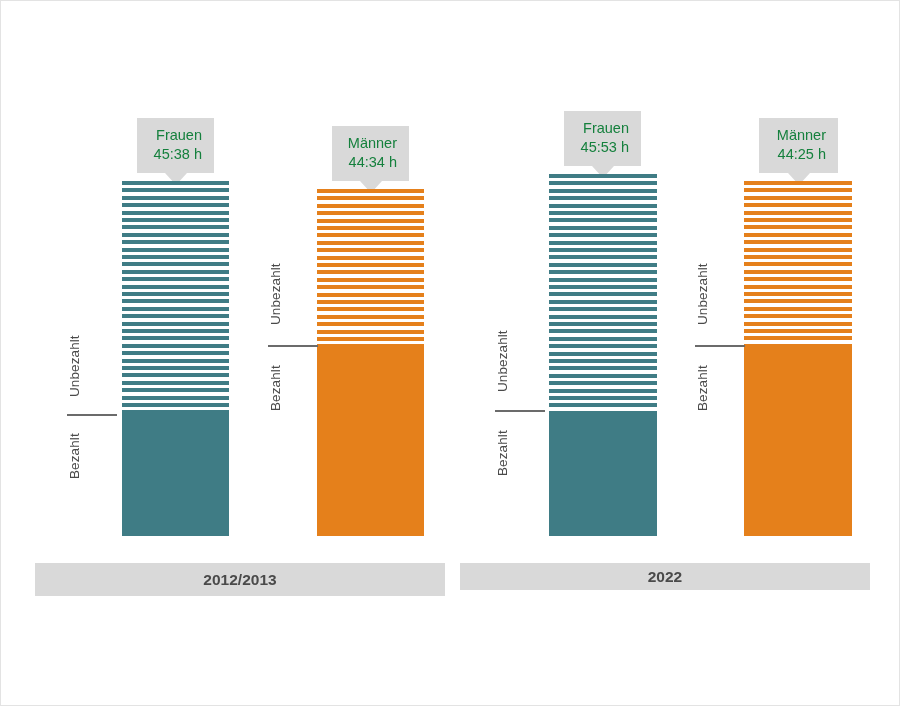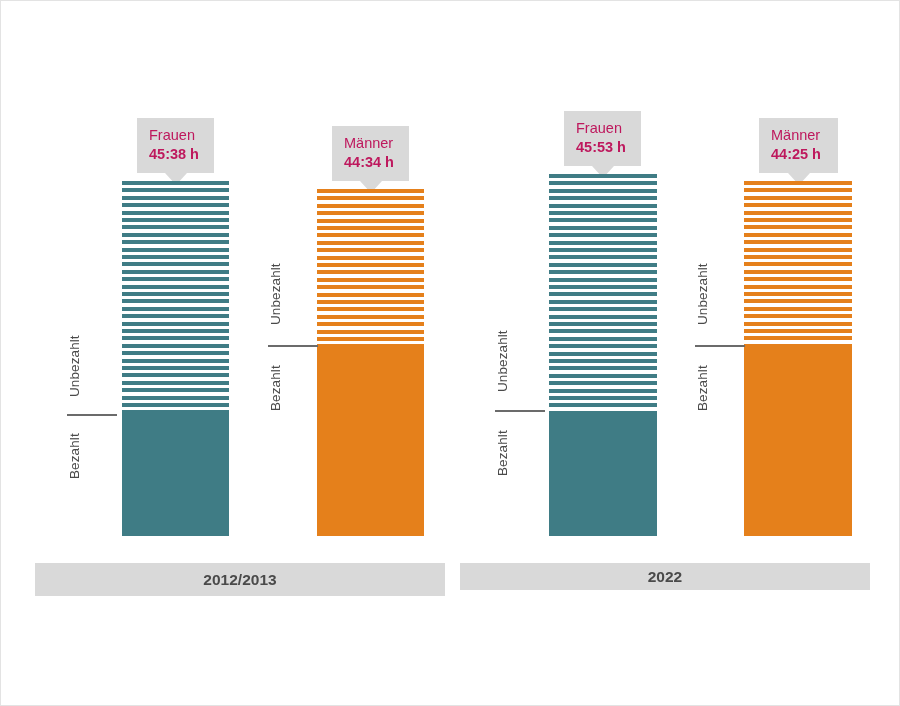--- a/index.html
+++ b/index.html
@@ -58,30 +58,30 @@
       #ffffff 7.4px
     );
   }
   .solid-teal   { background-color: #3f7c85; }
   .solid-orange { background-color: #e5801b; }
 
   
   .callout {
     position: absolute;
     background: #d9d9d9;
-    color: #be185d;
-    text-align: left;
+    color: #15803d;
+    text-align: right;
     font-size: 14.5px;
     line-height: 19px;
     padding: 8px 12px 9px 12px;
     box-sizing: border-box;
     white-space: nowrap;
   }
   .callout .cname { display: block; font-weight: 400; }
-  .callout .cval  { display: block; font-weight: 700; }
+  .callout .cval  { display: block; font-weight: 400; }
   .callout::after {
     content: "";
     position: absolute;
     left: 50%;
     bottom: -12px;
     transform: translateX(-50%);
     width: 0;
     height: 0;
     border-left: 11px solid transparent;
     border-right: 11px solid transparent;

